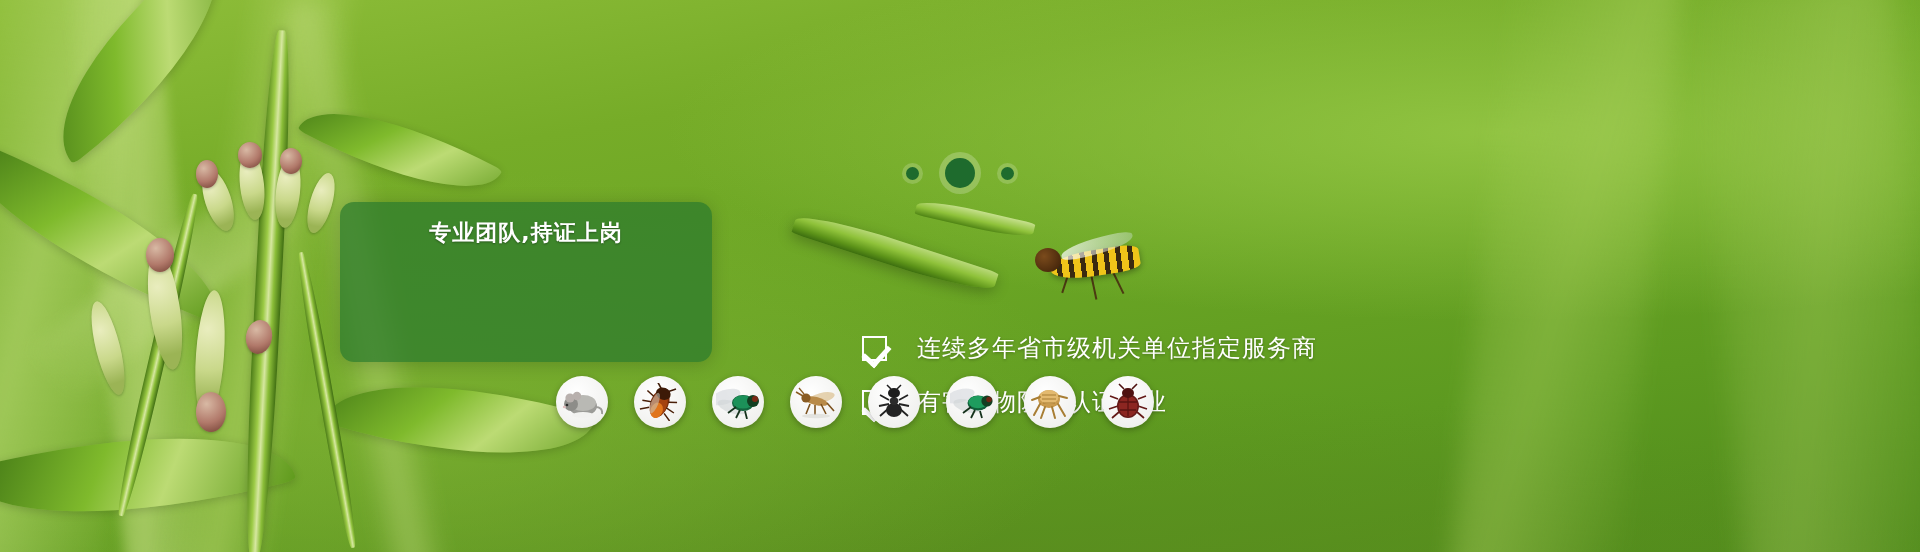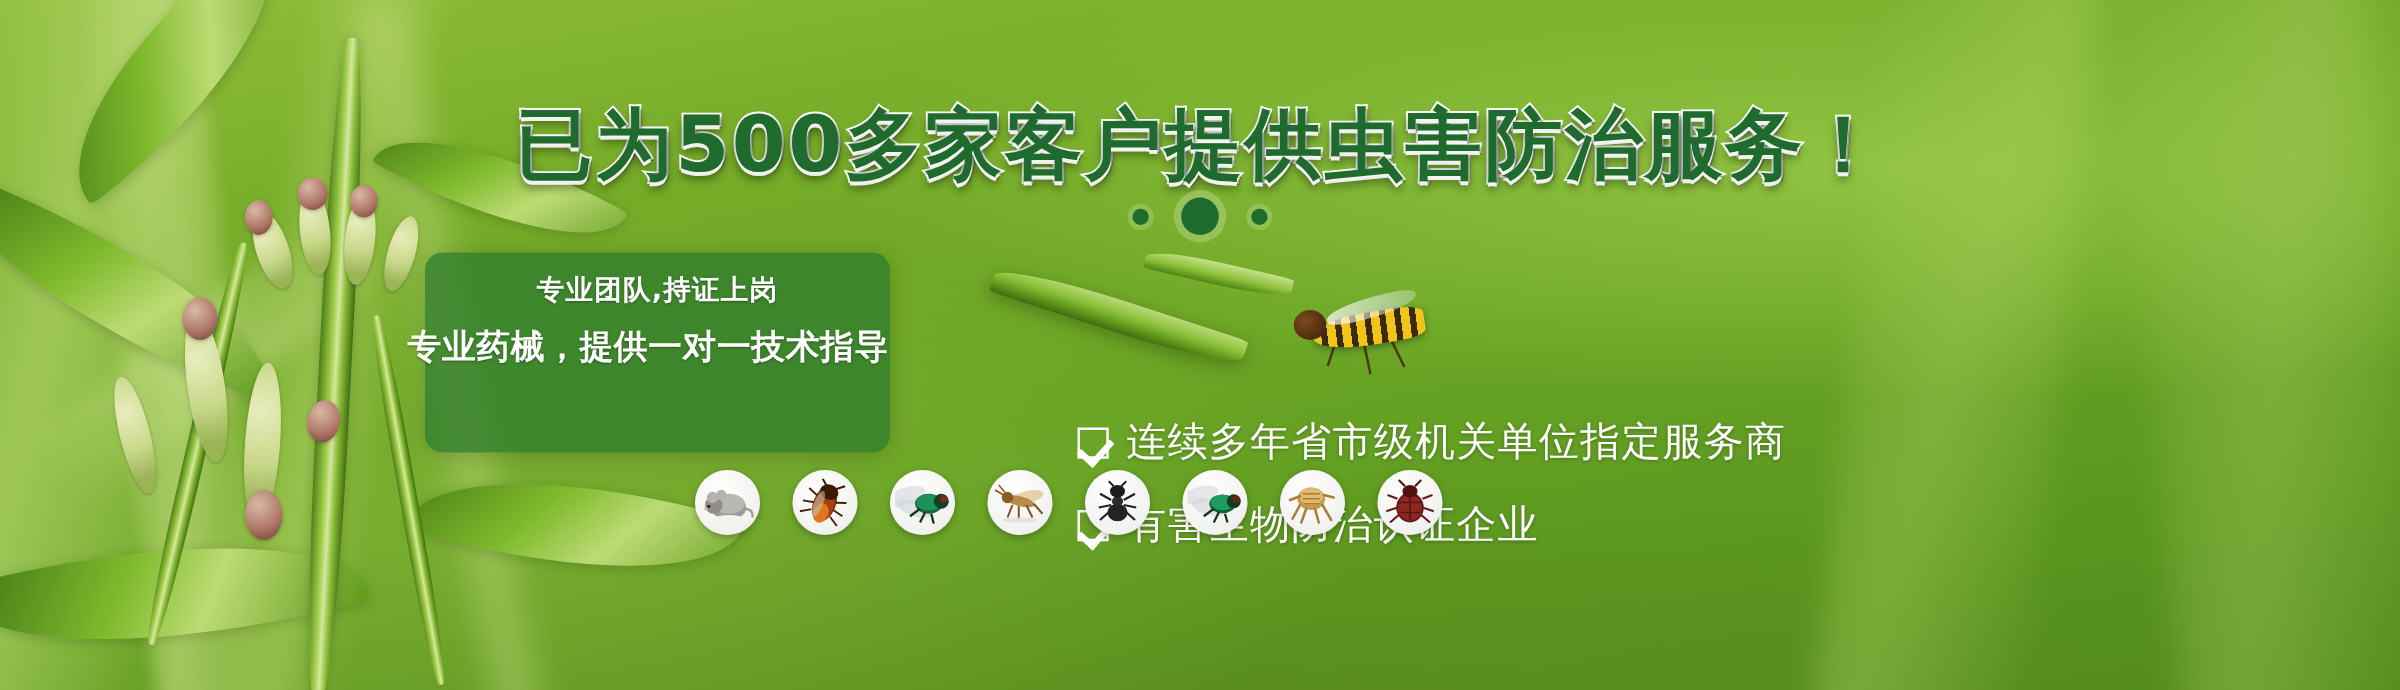--- a/index.html
+++ b/index.html
@@ -183,24 +183,25 @@
     content:"";
     position:absolute;
     left:4px; top:2px;
     width:12px; height:21px;
     border-right:5px solid #ffffff;
     border-bottom:5px solid #ffffff;
     transform:rotate(42deg);
   }
   .check-text {
     color:#ffffff;
-    font-size:32px;
+    font-size:24px;
     letter-spacing:1px;
     white-space:nowrap;
     text-shadow:0 1px 3px rgba(0,0,0,.3);
+    margin-left:16px;
   }
 
   
   .pests {
     position:absolute; left:556px; top:376px;
     display:flex; gap:26px; align-items:center;
   }
   .pest {
     width:52px; height:52px; border-radius:50%;
     background:radial-gradient(circle at 40% 32%,#ffffff,#f1f1ef 72%,#dcdcd8 100%);
@@ -256,32 +257,30 @@
     <div class="blade-r"></div>
     <div class="blade-r2"></div>
     <div class="fly-leg" style="left:1068px;top:272px;height:22px;transform:rotate(18deg);"></div>
     <div class="fly-leg" style="left:1090px;top:274px;height:26px;transform:rotate(-12deg);"></div>
     <div class="fly-leg" style="left:1112px;top:272px;height:24px;transform:rotate(-26deg);"></div>
     <div class="fly-body"></div>
     <div class="fly-wing"></div>
     <div class="fly-head"></div>
   </div>
 
-  <div class="headline">已为500多家客户提供虫害防治服务！</div>
 
   <div class="dots nohit">
     <span class="dot sm"></span>
     <span class="dot lg"></span>
     <span class="dot sm"></span>
   </div>
 
   <div class="panel"></div>
   <div class="panel-lines">
     <div class="pl pl1">专业团队,持证上岗</div>
-    <div class="pl pl3">专业药械，提供一对一技术指导</div>
   </div>
 
   <div class="checklist">
     <div class="check-row">
       <span class="check-box"></span>
       <span class="check-text">连续多年省市级机关单位指定服务商</span>
     </div>
     <div class="check-row">
       <span class="check-box"></span>
       <span class="check-text">有害生物防治认证企业</span>

